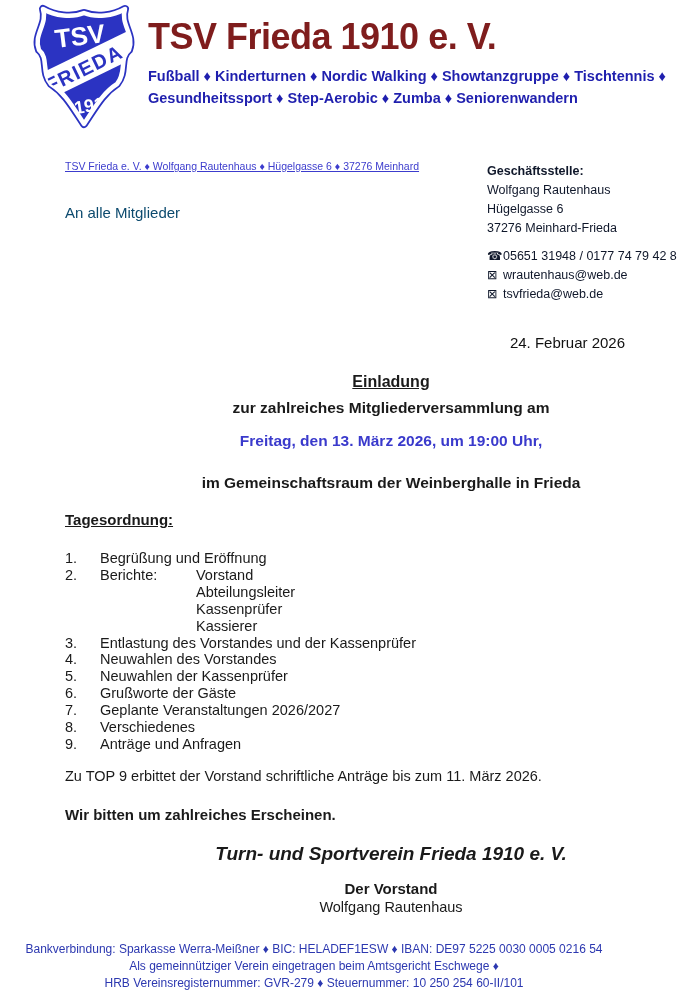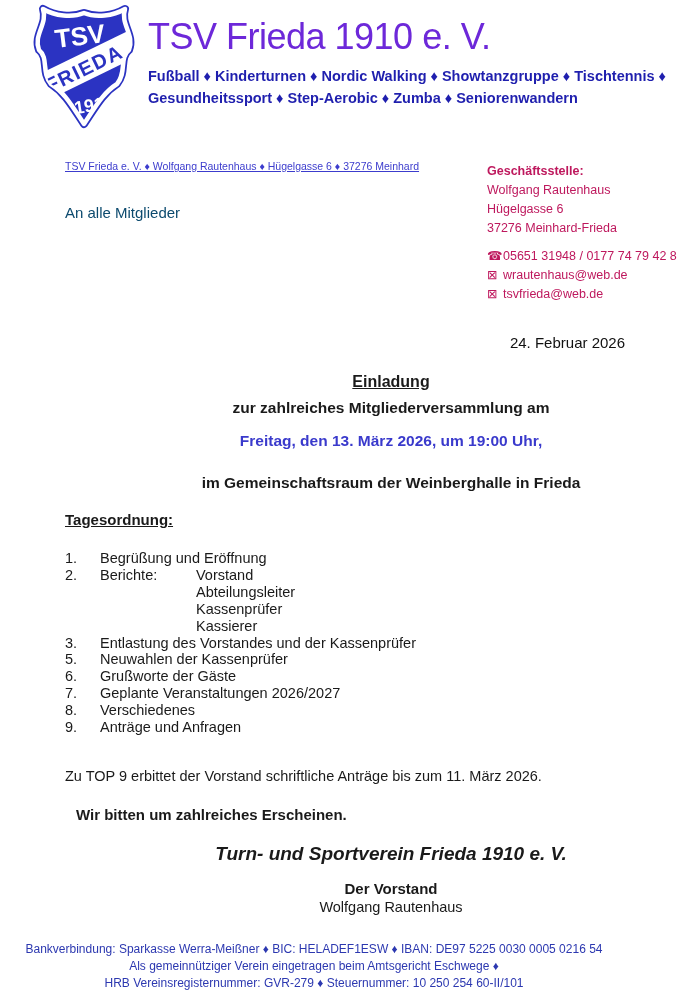--- a/index.html
+++ b/index.html
@@ -8,31 +8,31 @@
     width:686px;height:1002px;
     background:#ffffff;
     font-family:"Liberation Sans", sans-serif;
     color:#1a1a1a;
     overflow:hidden;
   }
   
   .logo{position:absolute;left:24px;top:2px;width:120px;height:130px;}
   .header-text{position:absolute;left:148px;top:16px;width:535px;}
   .club-title{
-    font-size:36px;font-weight:normal;color:#6d28d9;
+    font-size:36px;font-weight:bold;color:#7f1d1d;
     letter-spacing:-0.5px;white-space:nowrap;margin:0;
   }
   .activities{margin-top:7px;font-size:14.5px;font-weight:bold;color:#1f1fae;line-height:22px;}
   
   .sender-line{
     position:absolute;left:65px;top:160px;
     font-size:10.5px;color:#3c3ccd;text-decoration:underline;white-space:nowrap;
   }
   .recipient{position:absolute;left:65px;top:204px;font-size:15px;color:#0c4a6e;}
-  .office{position:absolute;left:487px;top:162px;font-size:12.5px;line-height:19px;color:#be185d;}
+  .office{position:absolute;left:487px;top:162px;font-size:12.5px;line-height:19px;color:#0f172a;}
   .office .office-heading{font-weight:bold;}
   .office-contact{margin-top:9px;}
   .office .glyph{display:inline-block;width:16px;}
   
   .date-line{position:absolute;top:334px;right:61px;font-size:15px;color:#111;}
   .centered{position:absolute;left:0;width:686px;text-align:center;padding-left:48px;}
   .inv-title{top:373px;font-size:16px;font-weight:bold;text-decoration:underline;}
   .inv-subtitle{top:399px;font-size:15.5px;font-weight:bold;}
   .inv-datetime{top:432px;font-size:15.5px;font-weight:bold;color:#3a3acc;}
   .inv-location{top:474px;font-size:15.5px;font-weight:bold;}
@@ -41,21 +41,21 @@
     position:absolute;left:65px;top:511px;
     font-size:15px;font-weight:bold;text-decoration:underline;
   }
   .agenda-list{position:absolute;left:65px;top:550px;width:560px;font-size:14.5px;line-height:16.9px;}
   .agenda-row{white-space:nowrap;}
   .a-num{display:inline-block;width:35px;}
   .a-c1{display:inline;}
   .a-c1.tab{display:inline-block;width:96px;}
   
   .top9-note{position:absolute;left:65px;top:768px;font-size:14.5px;}
-  .appeal{position:absolute;left:76px;top:806px;font-size:15px;font-weight:bold;}
+  .appeal{position:absolute;left:65px;top:806px;font-size:15px;font-weight:bold;}
   .club-full{top:843px;font-size:19px;font-weight:bold;font-style:italic;text-align:center;}
   .signoff-role{top:880px;font-size:15px;font-weight:bold;}
   .signoff-name{top:899px;font-size:14.5px;}
   
   .footer{
     position:absolute;left:0;top:941px;width:628px;text-align:center;
     font-size:12px;line-height:17px;color:#2c38b0;
   }
 </style>
 </head>
@@ -113,20 +113,21 @@
   <div class="centered inv-location">im Gemeinschaftsraum der Weinberghalle in Frieda</div>
 
   <div class="agenda-heading">Tagesordnung:</div>
   <div class="agenda-list">
       <div class="agenda-row"><span class="a-num">1.</span><span class="a-c1">Begrüßung und Eröffnung</span></div>
       <div class="agenda-row"><span class="a-num">2.</span><span class="a-c1 tab">Berichte:</span><span class="a-c2">Vorstand</span></div>
       <div class="agenda-row"><span class="a-num"></span><span class="a-c1 tab"></span><span class="a-c2">Abteilungsleiter</span></div>
       <div class="agenda-row"><span class="a-num"></span><span class="a-c1 tab"></span><span class="a-c2">Kassenprüfer</span></div>
       <div class="agenda-row"><span class="a-num"></span><span class="a-c1 tab"></span><span class="a-c2">Kassierer</span></div>
       <div class="agenda-row"><span class="a-num">3.</span><span class="a-c1">Entlastung des Vorstandes und der Kassenprüfer</span></div>
+      <div class="agenda-row"><span class="a-num">4.</span><span class="a-c1">Neuwahlen des Vorstandes</span></div>
       <div class="agenda-row"><span class="a-num">5.</span><span class="a-c1">Neuwahlen der Kassenprüfer</span></div>
       <div class="agenda-row"><span class="a-num">6.</span><span class="a-c1">Grußworte der Gäste</span></div>
       <div class="agenda-row"><span class="a-num">7.</span><span class="a-c1">Geplante Veranstaltungen 2026/2027</span></div>
       <div class="agenda-row"><span class="a-num">8.</span><span class="a-c1">Verschiedenes</span></div>
       <div class="agenda-row"><span class="a-num">9.</span><span class="a-c1">Anträge und Anfragen</span></div>
     </div>
 
   <div class="top9-note">Zu TOP 9 erbittet der Vorstand schriftliche Anträge bis zum 11. März 2026.</div>
   <div class="appeal">Wir bitten um zahlreiches Erscheinen.</div>
   <div class="centered club-full">Turn- und Sportverein Frieda 1910 e. V.</div>

